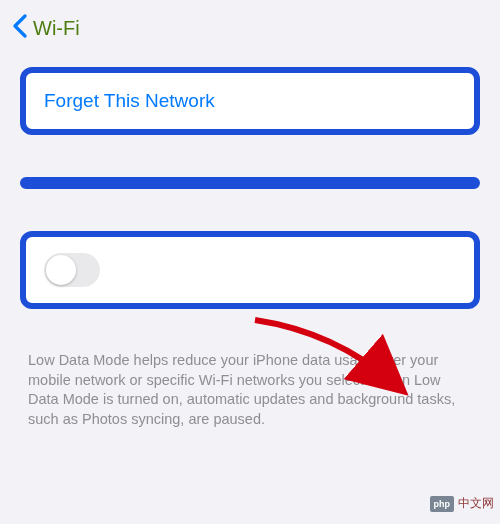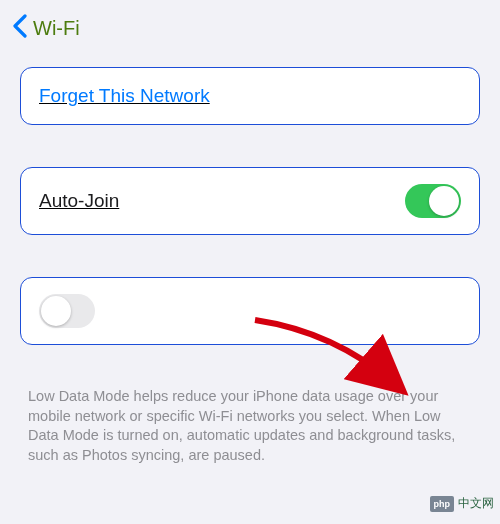--- a/index.html
+++ b/index.html
@@ -24,23 +24,22 @@
     }
     .nav-title {
       color: #4d7c0f;
       font-size: 20px;
       font-weight: 400;
     }
     .group {
       margin: 0 20px 42px 20px;
       background: #ffffff;
       border-radius: 12px;
-      border: 1px solid #1d4ed8;
+      border: 6px solid #1d4ed8;
       overflow: hidden;
-      text-decoration: underline;
     }
     .group:last-of-type { margin-bottom: 10px; }
     .row {
       display: flex;
       align-items: center;
       justify-content: space-between;
       padding: 16px 18px;
       font-size: 19px;
       color: #1c1c1e;
       min-height: 56px;
@@ -99,21 +98,21 @@
       background: #6c7a89;
       color: #fff;
       font-size: 9px;
       font-weight: 700;
       padding: 3px 4px;
       border-radius: 2px;
       text-align: right;
     }
     .watermark-text {
       font-size: 12px;
-      color: #14532d;
+      color: #7f1d1d;
     }
   </style>
 </head>
 <body>
 
 <div class="nav-bar">
   <span class="back-chevron">
     <svg width="15" height="24" viewBox="0 0 15 24" fill="none">
       <path d="M13 2 L3 12 L13 22" stroke="#007aff" stroke-width="3.2" stroke-linecap="round" stroke-linejoin="round"></path>
     </svg>
@@ -121,26 +120,20 @@
   <span class="nav-title">Wi-Fi</span>
 </div>
 
 <div class="group">
   <div class="row row-link">
     <span>Forget This Network</span>
   </div>
 </div>
 
 <div class="group">
-  <div class="row">
-    <span>Auto-Join</span>
-    <div class="toggle toggle-on">
-      <div class="knob"></div>
-    </div>
-  </div>
 </div>
 
 <div class="group">
   <div class="row">
     <div class="toggle toggle-off">
       <div class="knob"></div>
     </div>
   </div>
 </div>
 

